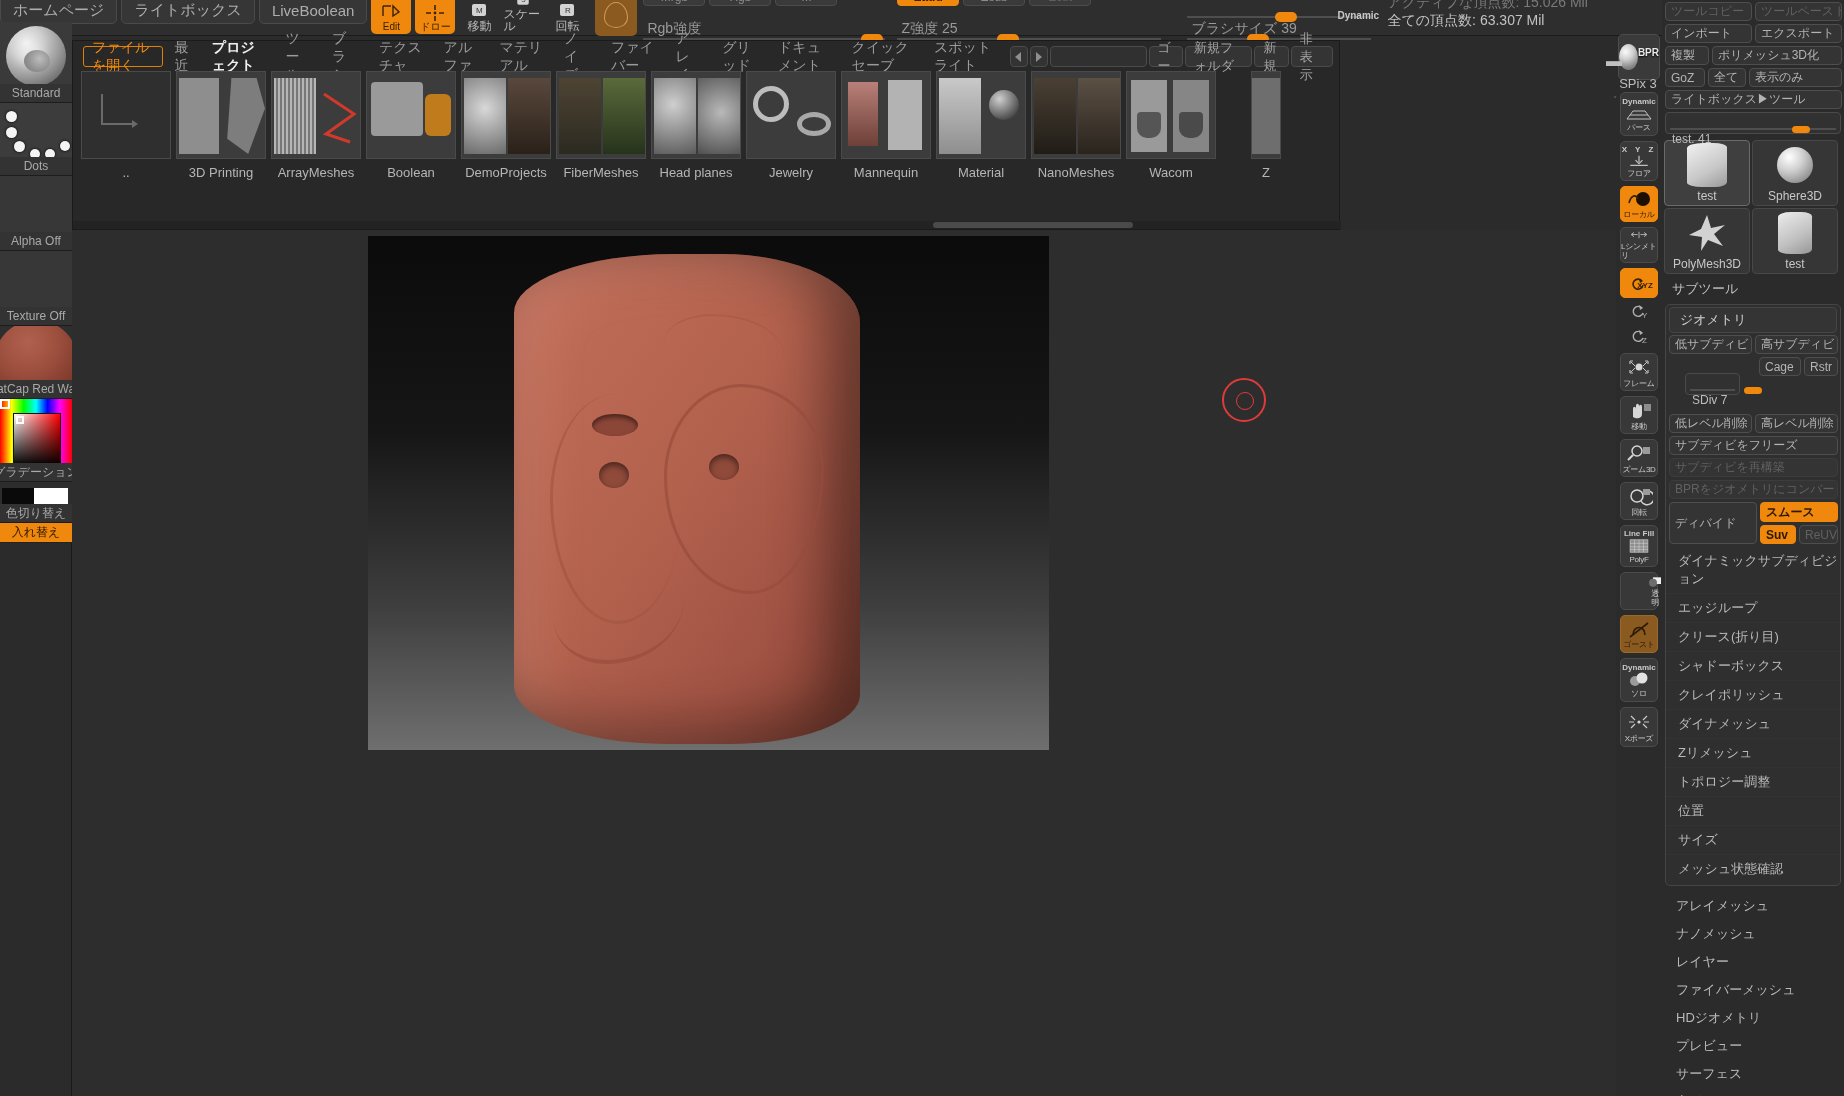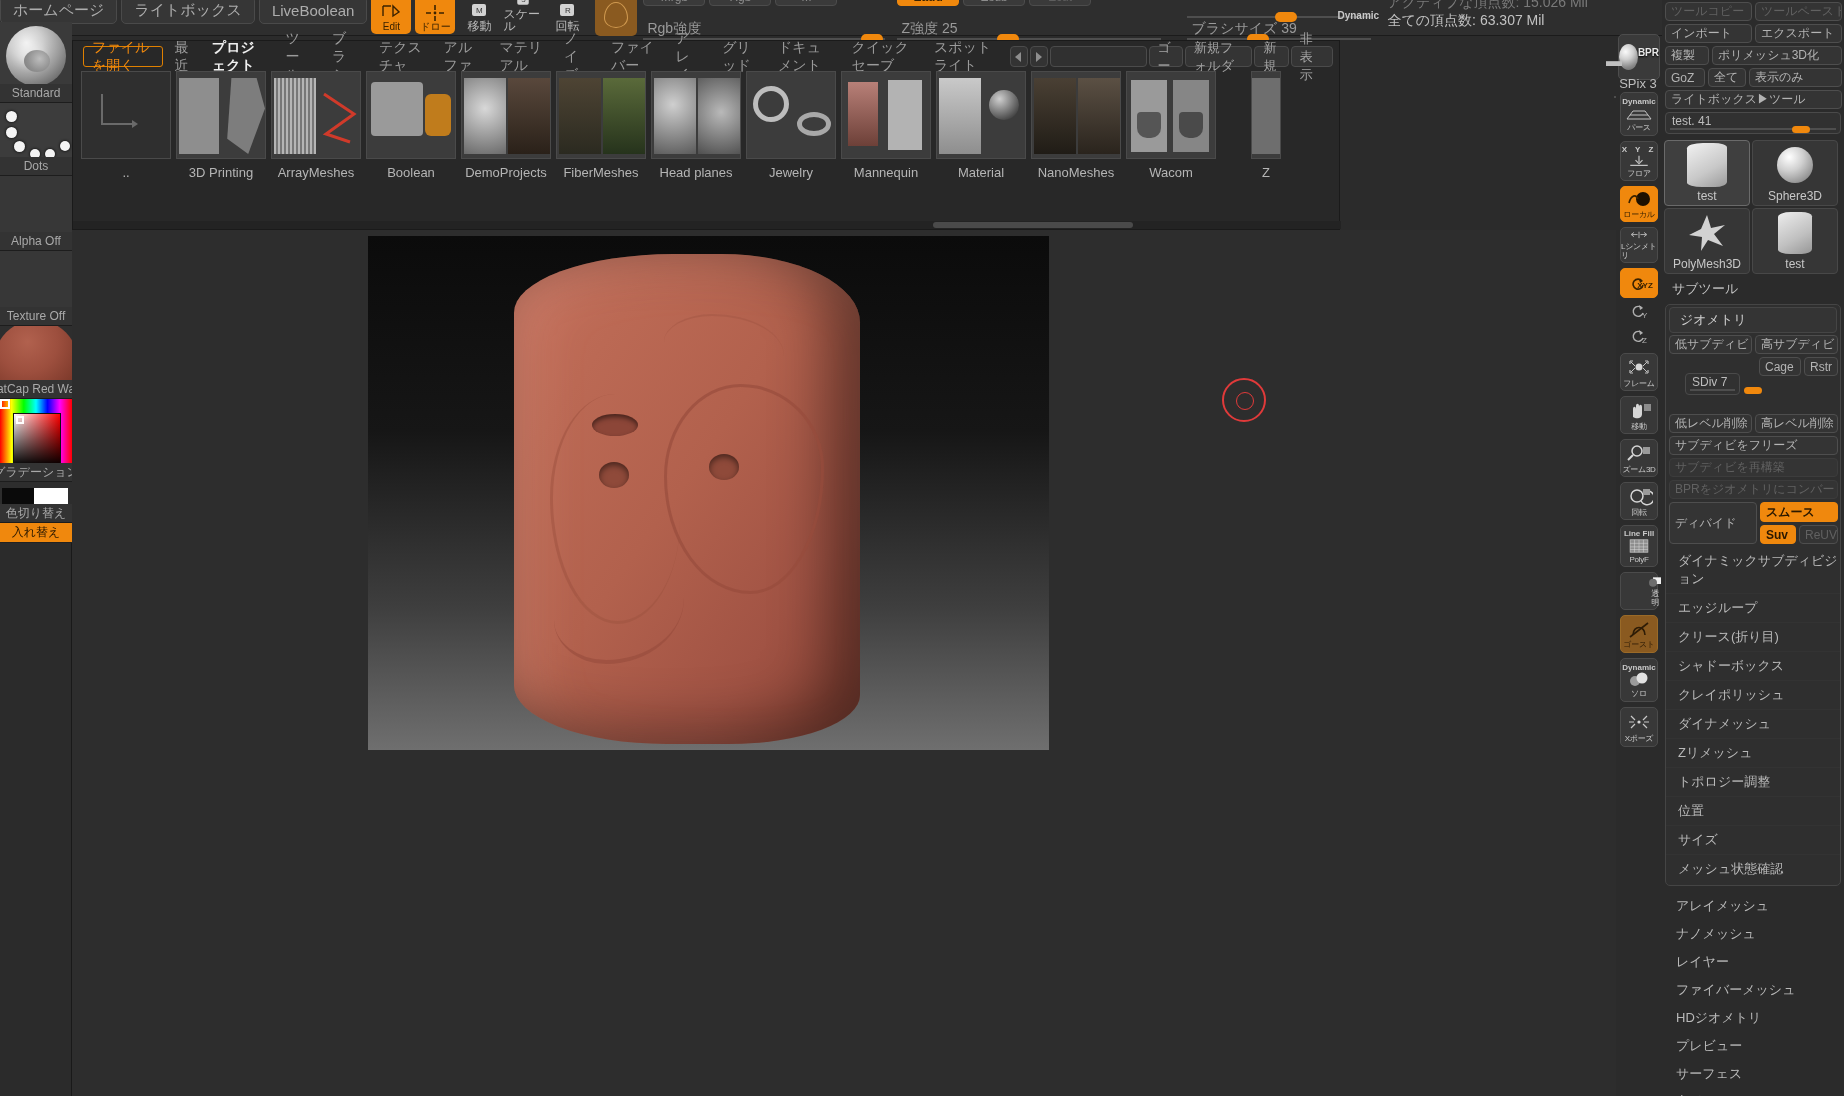--- a/index.html
+++ b/index.html
@@ -200,21 +200,21 @@
   
   .rpanel { position:absolute; right:0; top:0; width:182px; bottom:0; background:#2b2b2b; }
   .rrow { display:flex; gap:3px; padding:0 2px 3px 3px; }
   .rbtn {
     flex:1; height:19px; border:1px solid #4e4e4e; border-radius:4px; background:#343434;
     color:#b4b4b4; font-size:12px; display:flex; align-items:center; padding-left:5px; white-space:nowrap; overflow:hidden;
   }
   .rbtn.dim { color:#616161; }
   .rsec { color:#c5c5c5; font-size:13px; padding:4px 0 4px 10px;}
   .rslider { position:relative; height:22px; margin:0 3px 4px 3px; border:1px solid #4a4a4a; border-radius:4px; background:#313131;}
-  .rslider .lb { position:absolute; left:6px; top:1px; color:#bdbdbd; font-size:12px;}
+  .rslider .lb { position:absolute; left:6px; top:19px; color:#bdbdbd; font-size:12px;}
   .rslider .tr { position:absolute; left:4px; right:4px; bottom:3px; height:2px; background:#4e4e4e;}
   .rslider .kn { position:absolute; bottom:0px; width:18px; height:7px; border-radius:4px; background:#f0880d;}
 
   .tool-grid { display:flex; flex-wrap:wrap; padding:2px; gap:2px;}
   .tool-cell { width:86px; height:66px; background:#363636; border:1px solid #484848; border-radius:4px;
     display:flex; flex-direction:column; align-items:center; justify-content:flex-end; padding-bottom:2px;}
   .tool-cell .tc { font-size:12px; color:#c8c8c8;}
   .tool-cell.sel { background:#3f3f3f; border-color:#6a6a6a;}
 
   .panel-head { background:#343434; border:1px solid #454545; border-radius:4px; margin:4px 3px 2px 3px;

